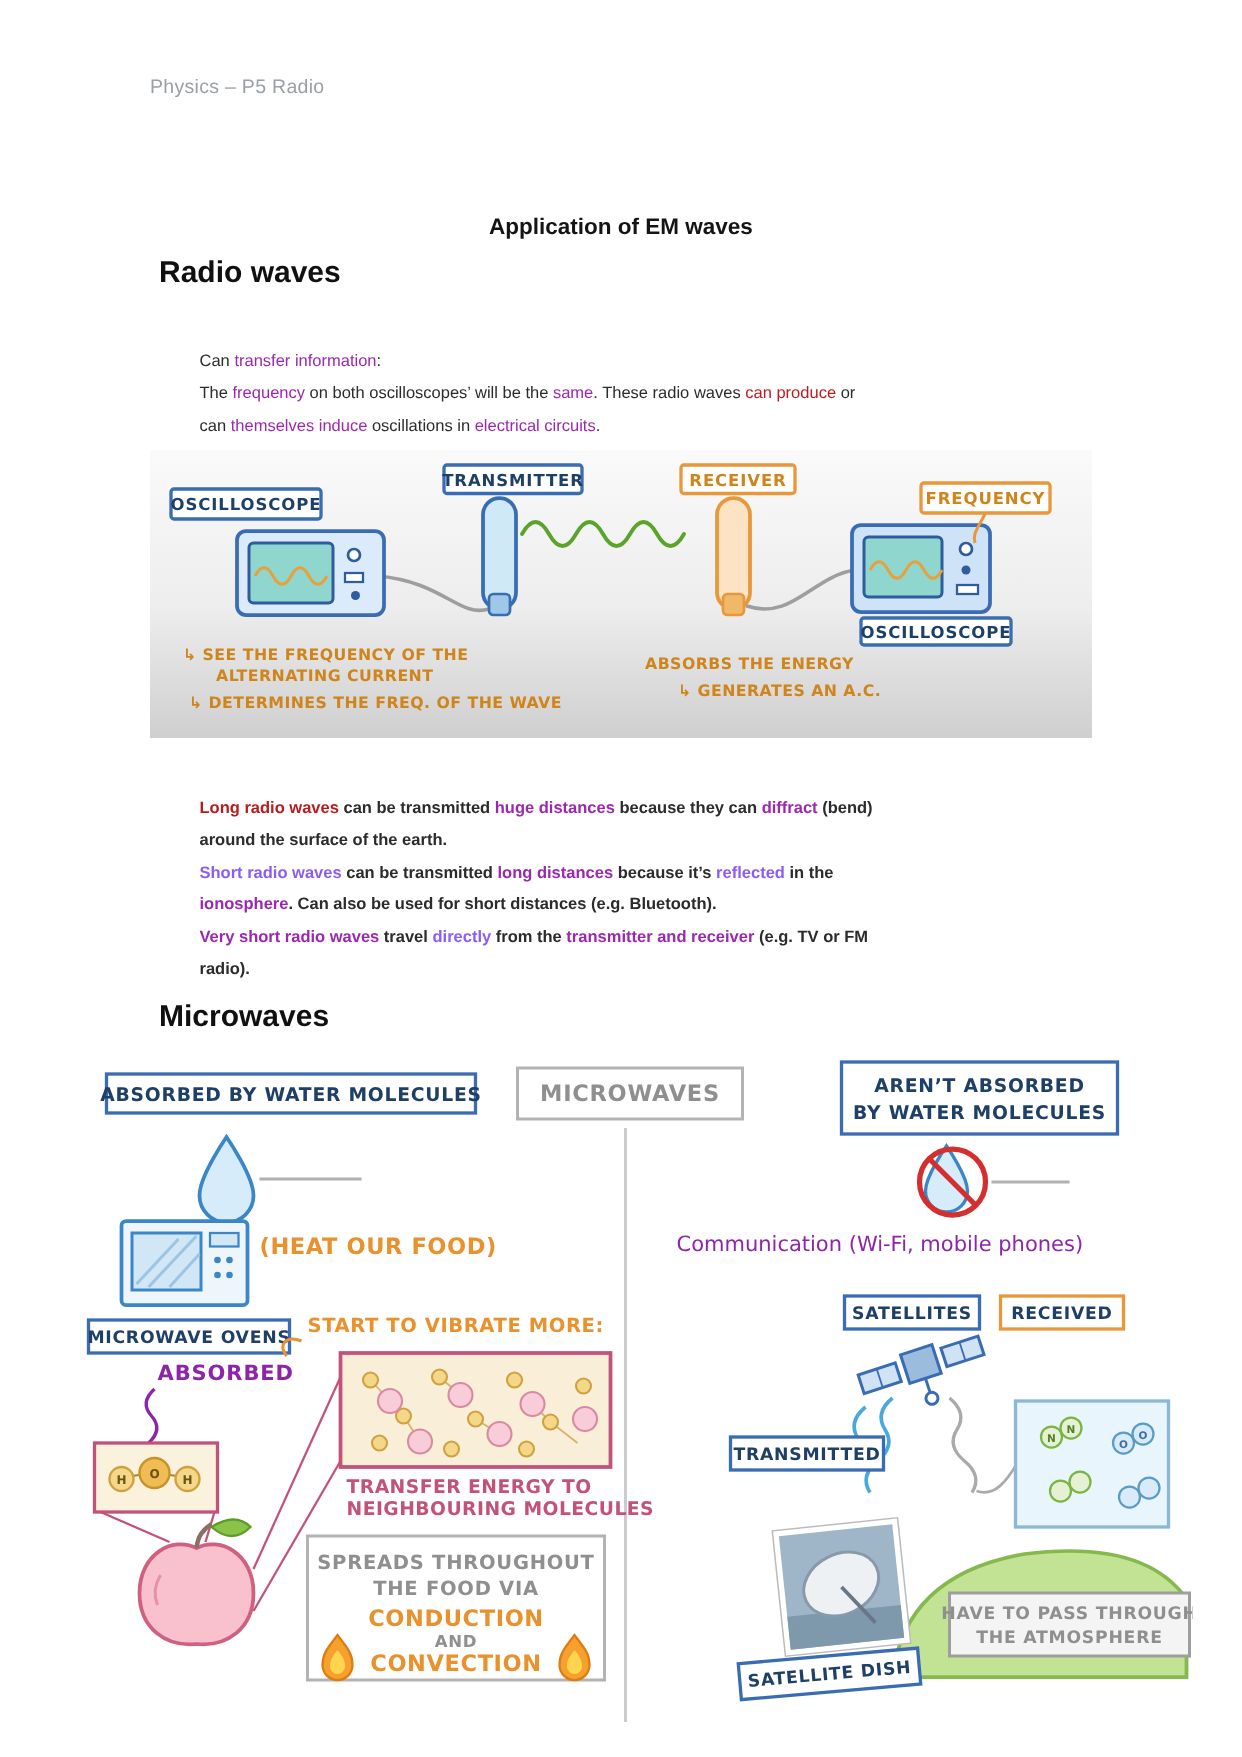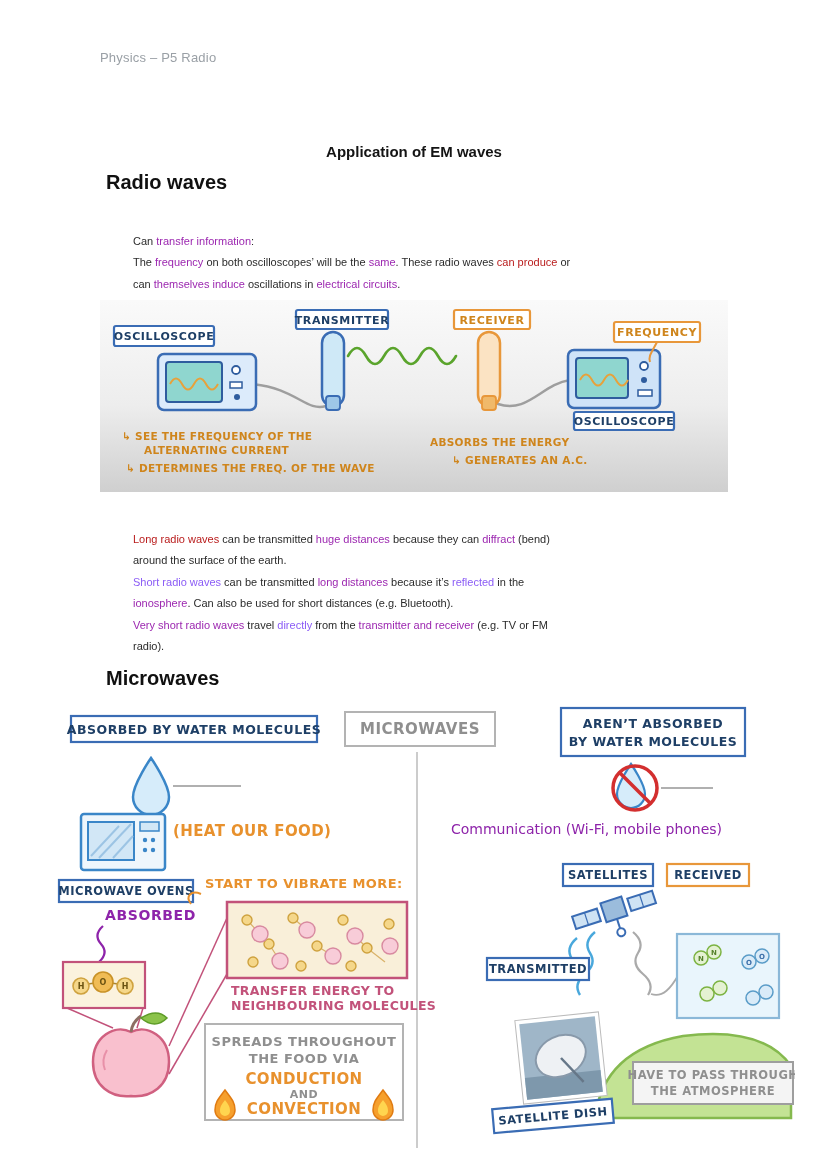--- a/index.html
+++ b/index.html
@@ -5,21 +5,21 @@
   html,body{margin:0;padding:0;background:#ffffff;}
   .page{position:relative;width:828px;height:1171px;margin:0 auto;background:#fff;
         font-family:"Liberation Sans",sans-serif;overflow:hidden;}
   .doc-header{position:absolute;left:100px;top:50px;font-size:13px;color:#9aa0a6;letter-spacing:.2px;}
   .main-title{position:absolute;left:0;top:143px;width:100%;text-align:center;font-weight:700;font-size:15px;color:#141414;}
   .h-section{position:absolute;margin:6px;font-size:20px;font-weight:700;color:#101010;}
   .h-radio{left:100px;top:165px;}
   .h-micro{left:100px;top:661px;}
   .para{position:absolute;left:116px;width:648px;margin:17px;font-size:11px;line-height:21.4px;color:#2b2b2b;}
   .para1{top:214px;}
-  .para2{top:512px;}
+  .para2{top:512px;font-weight:bold;}
   .c-ink{color:#2b2b2b}.c-purple{color:#9c27b0}.c-magenta{color:#b91c1c}.c-red{color:#8b5cf6}
   .diagram1{position:absolute;left:100px;top:300px;width:628px;height:192px;
             background:linear-gradient(180deg,#fafafa 0%,#ededed 55%,#cfcfcf 100%);}
   .diagram2{position:absolute;left:55px;top:706px;width:740px;height:445px;}
   svg text{font-family:"DejaVu Sans",sans-serif;}
   .lbl{font-size:11px;font-weight:700;fill:#1e3f66;letter-spacing:.6px;text-anchor:middle;}
   .lblo{fill:#cf851c;}
   .note{font-size:10.5px;font-weight:700;fill:#cf851c;letter-spacing:.3px;}
   .box-b{fill:#fff;stroke:#3a6cb4;stroke-width:2.2;}
   .box-o{fill:#fff;stroke:#e8973a;stroke-width:2.2;}

